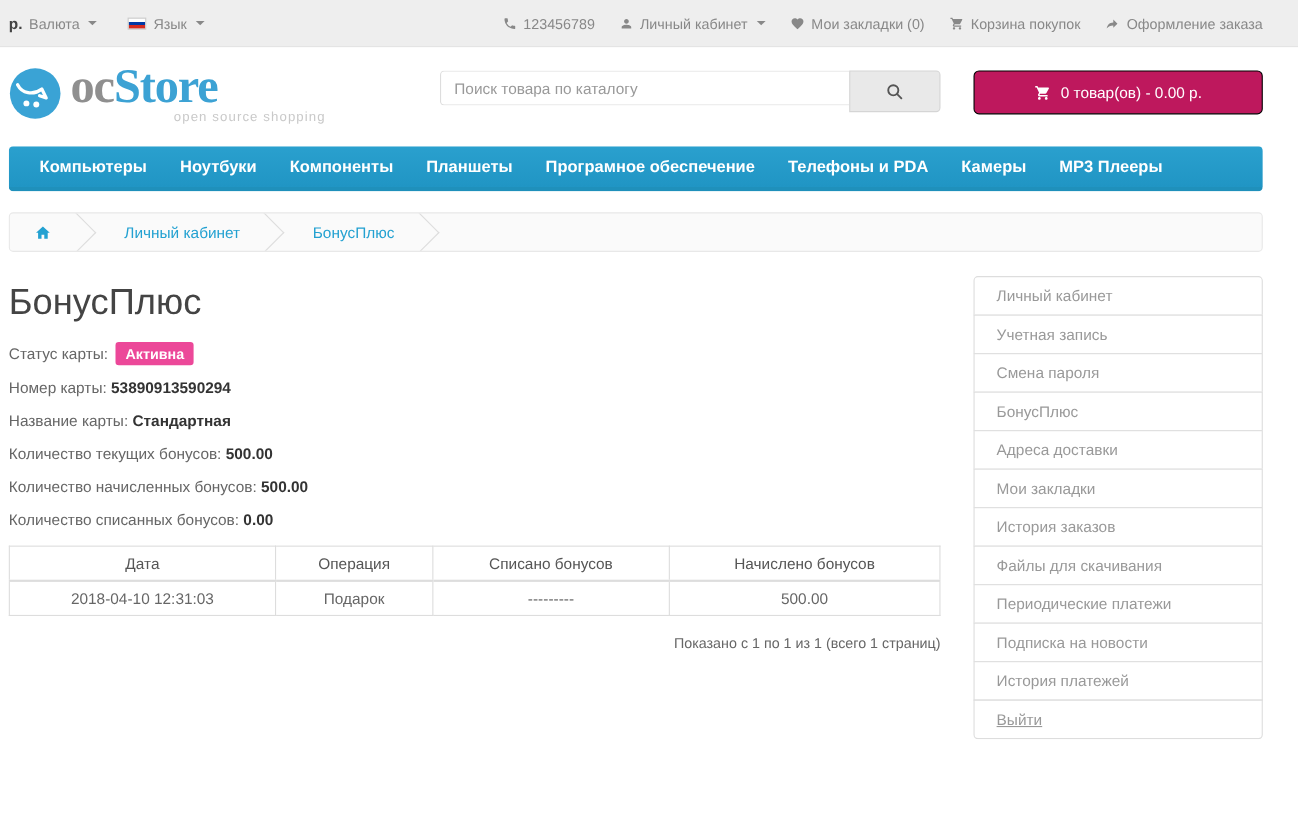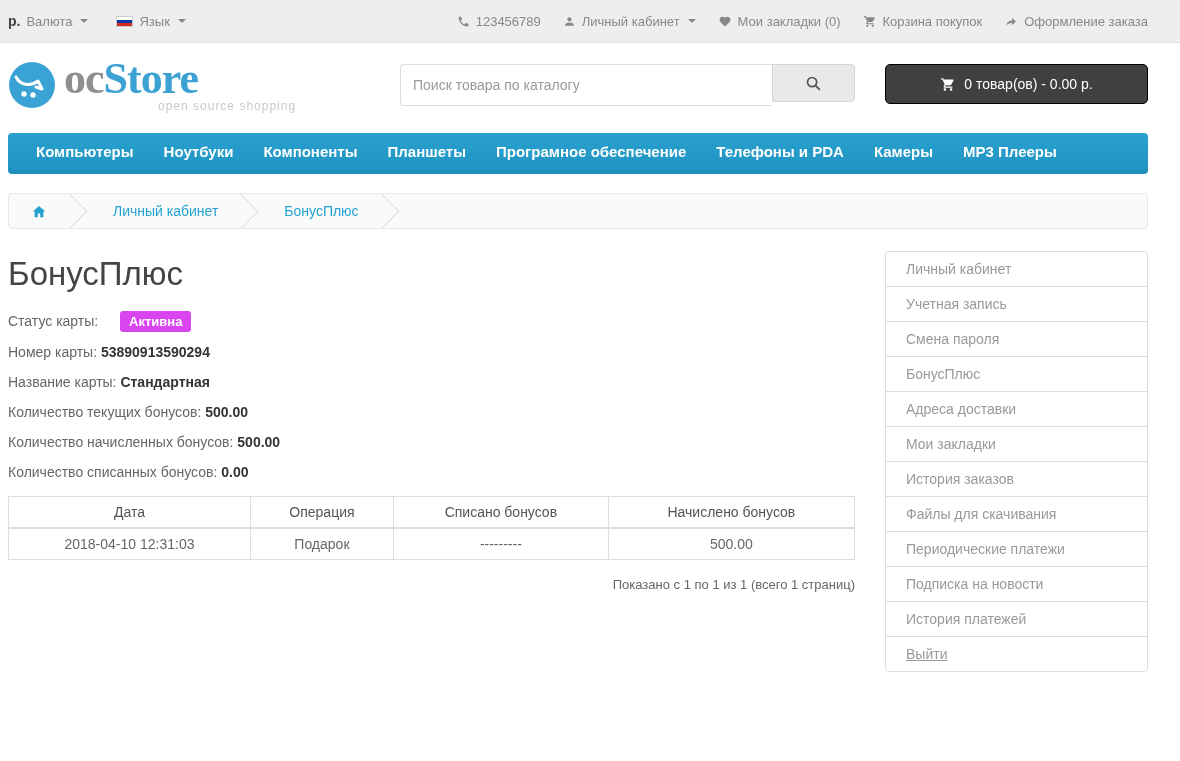--- a/index.html
+++ b/index.html
@@ -19,24 +19,24 @@
 
   
   .header { background:#fff; }
   .header .container { display:flex; align-items:flex-start; padding:14px 0 18px; }
   .logo-wrap { width:392px; display:flex; align-items:center; gap:8px; cursor:pointer; }
   .logo-text { font-family:"Liberation Serif", serif; font-size:44px; font-weight:bold; line-height:1; letter-spacing:-1px; }
   .logo-oc { color:#8f8f8f;margin-top:13px; }
   .logo-store { color:#3ca2d4; }
   .logo-tagline { font-family:"Liberation Sans", sans-serif; font-size:12px; letter-spacing:1px; color:#c9c9c9; margin:-2px 0 0 94px; font-weight:normal; }
   .search-group { display:flex; width:455px; margin-top:7px; }
-  .search-input { flex:1; height:42px; border:1px solid #ddd; border-right:none; border-radius:4px 0 0 4px; padding:0 12px; font-size:14px; color:#15803d; outline:none; font-family:inherit; }
+  .search-input { flex:1; height:32px; border:1px solid #ddd; border-right:none; border-radius:4px 0 0 4px; padding:0 12px; font-size:14px; color:#15803d; outline:none; font-family:inherit; }
   .search-input::placeholder { color:#999; }
   .search-btn { width:83px; height:38px; background:#e9e9e9; border:1px solid #d5d5d5; border-radius:0 4px 4px 0; display:flex; align-items:center; justify-content:center; cursor:pointer; color:#555; }
-  .cart-btn { margin-left:auto; width:263px; height:40px; margin-top:7px; background:#404040; border:1px solid #000; border-radius:5px; color:#fff; font-size:14px; display:flex; align-items:center; justify-content:center; gap:8px; cursor:pointer; }
+  .cart-btn { margin-left:auto; width:263px; height:40px; margin-top:7px; background:#be185d; border:1px solid #000; border-radius:5px; color:#fff; font-size:14px; display:flex; align-items:center; justify-content:center; gap:8px; cursor:pointer; }
 
   
   .mainmenu { margin-top:2px; }
   .mainmenu .menu-bar { background:linear-gradient(#2aa0ce, #2095c4); border-radius:4px; border-bottom:4px solid #1f90bb; display:flex; padding-left:13px;font-weight:bold; }
   .menu-item { color:#fff; font-size:15px; line-height:37px; padding:0 15px; text-decoration:none; cursor:pointer; white-space:nowrap; }
 
   
   .breadcrumb { margin-top:19px; }
   .breadcrumb .crumb-bar { height:36px; background:#fafafa; border:1px solid #e8e8e8; border-radius:4px; display:flex; align-items:stretch; overflow:hidden; }
   .crumb { display:flex; align-items:center; padding:0 22px; color:#23a1d1; text-decoration:none; font-size:14px; cursor:pointer; }
@@ -45,21 +45,21 @@
 
   
   .row { display:flex; align-items:flex-start; }
   .content-col { width:847px; }
   .sidebar-col { width:263px; margin-left:30px; margin-top:22px; }
 
   
   h1.page-title { font-size:33px; font-weight:normal; color:#444; margin:26px 0 18px; }
   .info-line { margin-bottom:10px; line-height:20px; color:#666; }
   .info-line b { color:#333; }
-  .badge-success { display:inline-block; background:#d946ef; color:#fff; font-weight:bold; font-size:13px; padding:4px 9px; border-radius:3px; margin-left:18px; line-height:1; }
+  .badge-success { display:inline-block; background:#ec4899; color:#fff; font-weight:bold; font-size:13px; padding:4px 9px; border-radius:3px; margin-left:3px; line-height:1; }
 
   table.history { width:100%; border-collapse:collapse; margin-top:14px; }
   table.history td { border:1px solid #ddd; text-align:center; padding:7px 8px; color:#666; font-size:14px; }
   table.history thead td { border-bottom-width:2px; color:#555; }
 
   .pagination-text { text-align:right; color:#666; font-size:13px; margin-top:17px; }
 
   
   .list-group { border-radius:4px; }
   .list-group-item { display:block; background:#fff; border:1px solid #ddd; padding:9px 20px; color:#999; text-decoration:none; font-size:14px; margin-top:-1px; cursor:pointer; }

